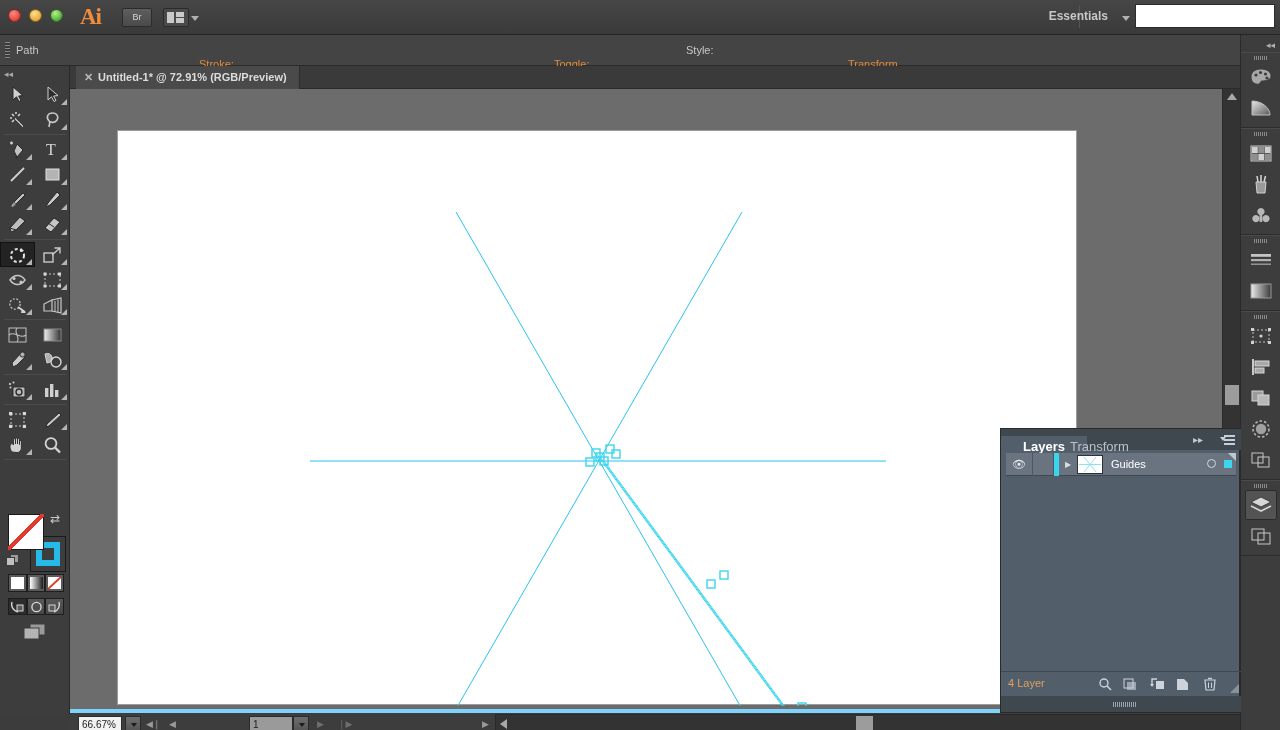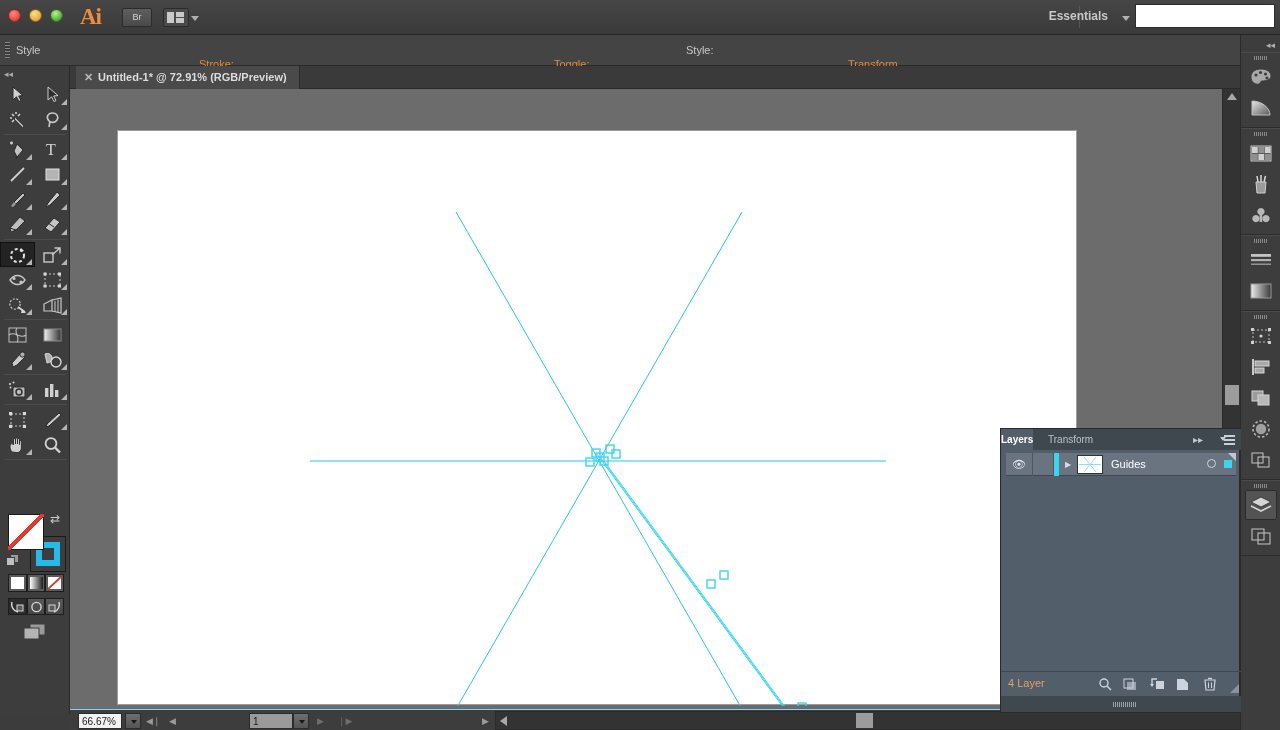--- a/index.html
+++ b/index.html
@@ -170,21 +170,21 @@
     position:absolute; left:1222px; top:89px; width:18px; height:620px;
     background:#333333; border-left:1px solid #2a2a2a;
   }
   .vscroll .up { position:absolute; left:4px; top:4px; width:0;height:0;
     border-left:5px solid transparent;border-right:5px solid transparent;border-bottom:7px solid #a8a8a8;}
   .vthumb { position:absolute; left:2px; top:296px; width:14px; height:20px; background:#9c9c9c; }
 
   
   .statusbar {
     position:absolute; left:70px; top:709px; width:1210px; height:21px;
-    background:#3d3d3d; border-top:1px solid #7dd3fc;
+    background:#3d3d3d; border-top:4px solid #7dd3fc;
   }
   .zoomfield {
     position:absolute; left:8px; top:3px; width:44px; height:16px; background:#f2f2f2;
     border:1px solid #2b2b2b; color:#1a1a1a; font-size:10px; line-height:15px; padding-left:3px;
   }
   .sb-drop { position:absolute; top:3px; width:16px; height:16px;
     background:linear-gradient(#6e6e6e,#555); border:1px solid #2b2b2b;}
   .sb-drop::after{content:"";position:absolute;left:5px;top:6px;width:0;height:0;
     border-left:3px solid transparent;border-right:3px solid transparent;border-top:4px solid #1a1a1a;}
   .navbtn { position:absolute; top:6px; color:#9a9a9a; font-size:9px; }
@@ -211,22 +211,22 @@
   .dkbtn { position:relative; width:32px; height:30px; margin:1px auto;
      display:flex; align-items:center; justify-content:center; border-radius:2px; }
   .dkbtn.on { background:#535353; box-shadow: inset 0 0 0 1px #2a2a2a; }
 
   
   .layerspanel {
     position:absolute; left:1000px; top:428px; width:240px; height:285px;
     background:#535e6b; border:1px solid #2a2a2a;
   }
   .lp-tabs { position:absolute; left:0; top:0; width:240px; height:21px; background:#3f474f; }
-  .lp-tab { position:absolute; top:0; height:21px; line-height:21px; font-size:10px;
-    padding:0 0; color:#b9c1ca; }
+  .lp-tab { position:absolute; top:7px; height:21px; line-height:21px; font-size:13px;
+    padding:0 22px; color:#b9c1ca; }
   .lp-tab.active { background:#535e6b; color:#ffffff; font-weight:bold; }
   .lp-dblarrow { position:absolute; right:38px; top:5px; font-size:10px; color:#c0c8d0; }
   .lp-menu { position:absolute; right:6px; top:6px; width:14px; height:10px; }
   .lp-ml { position:absolute; right:0; height:1.6px; background:#c6ced6; }
   .lp-body { position:absolute; left:5px; top:24px; width:230px; height:662px; }
   .layerrow { position:relative; width:230px; height:23px; background:#6a7480;
      border-bottom:1px solid #3f474f; display:flex; align-items:center; }
   .lr-eye { width:26px; text-align:center; color:#e6ebf0; font-size:11px; }
   .lr-lock { width:22px; border-left:1px solid #4c5662; border-right:1px solid #4c5662; height:23px;}
   .lr-color { width:5px; height:23px; background:#3bd6ee; }
@@ -272,21 +272,21 @@
     <div class="cdown"></div>
     <div class="sep-v" style="right:200px;"></div>
     <div class="essentials">Essentials</div>
     <div class="ess-arrow"></div>
     <div class="sep-v" style="right:143px;"></div>
     <input class="searchbox" value="" style="">
   </div>
 
   <div class="controlbar">
     <div class="grip"></div>
-    <div class="cb-label" style="left:16px;">Style</div>
+    <div class="cb-label" style="left:16px;">Path</div>
     <div class="cb-sep" style="left:104px;"></div>
 
     <div class="swatch-fill"></div>
     <div class="dropbtn" style="left:137px;"></div>
     <div class="swatch-stroke">
       <div class="inner"></div>
     </div>
     <div class="dropbtn" style="left:177px;"></div>
 
     <div class="cb-label orange" style="left:199px;">Stroke:</div>

